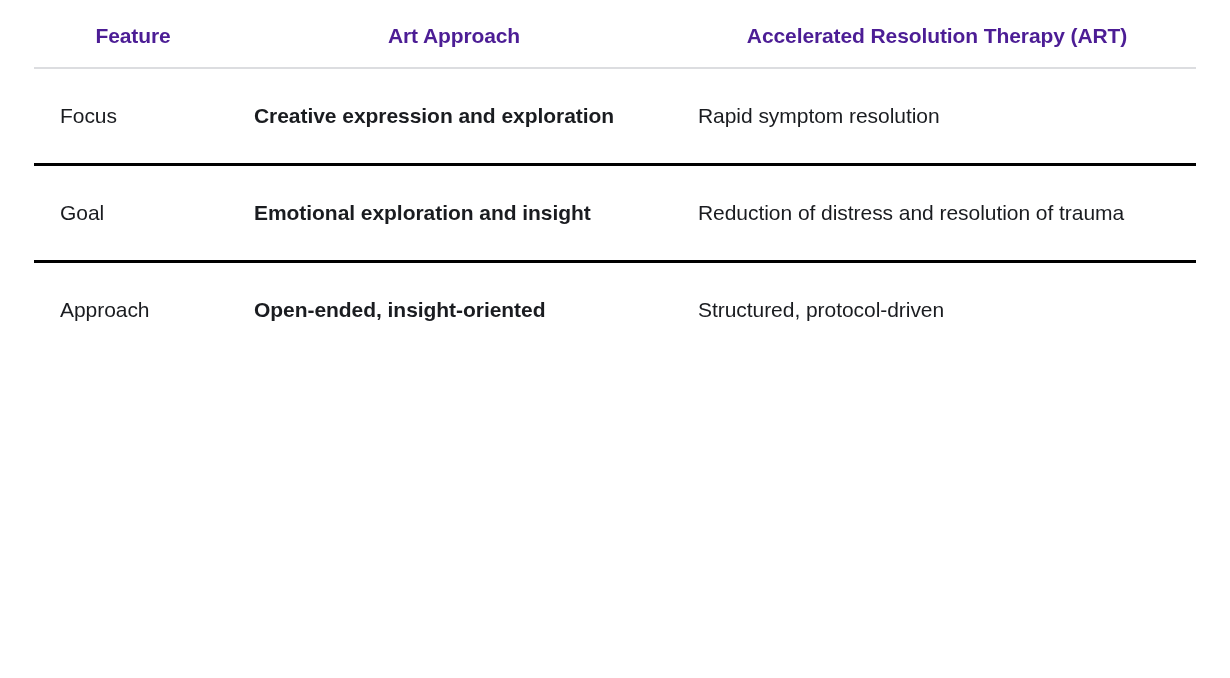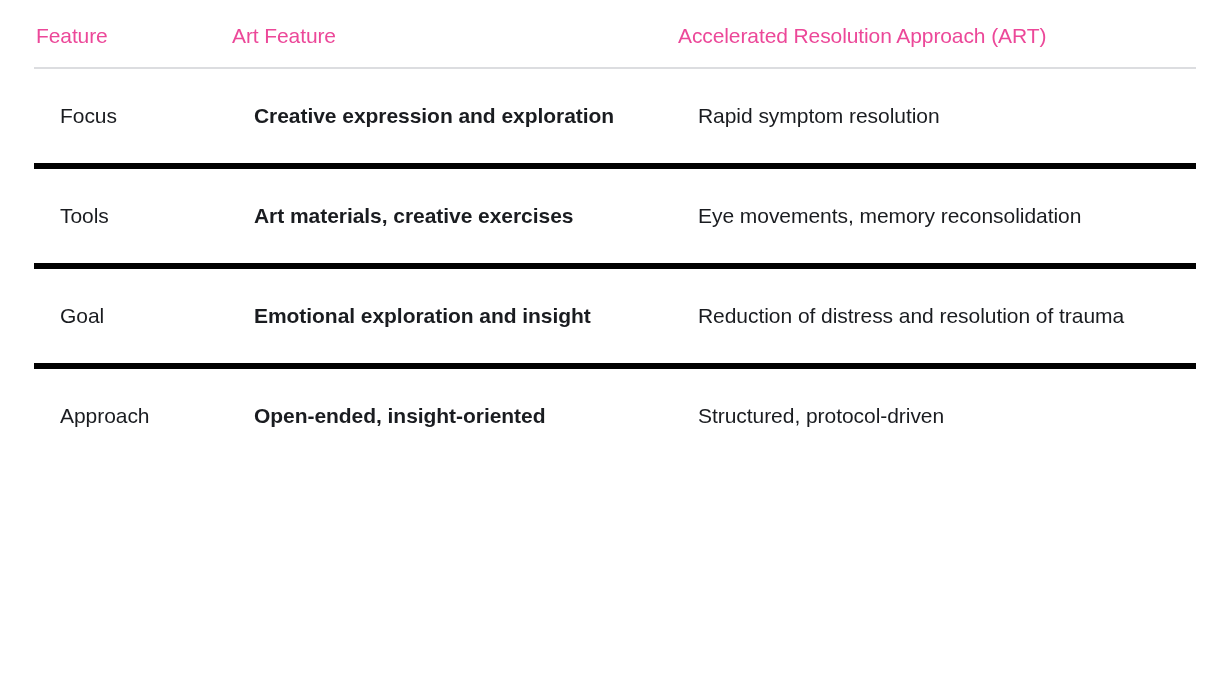--- a/index.html
+++ b/index.html
@@ -28,44 +28,44 @@
     width: 1162px;
     margin-left: 34px;
     margin-top: 22px;
   }
 
   col.c-feature  { width: 196px; }
   col.c-art      { width: 446px; }
   col.c-artx     { width: 520px; }
 
   thead th {
-    text-align: left;
+    text-align: center;
     vertical-align: top;
     font-size: 21px;
-    font-weight: 400;
+    font-weight: 700;
     line-height: 27px;
-    color: #ec4899;
+    color: #4c1d95;
     letter-spacing: -0.1px;
     padding: 0 0 18px 0;
     border-bottom: 2px solid #dcdde0;
   }
   thead th.h-feature { padding-left: 2px; }
   thead th.h-art     { padding-left: 2px; }
   thead th.h-artx    { padding-left: 2px; }
 
   tbody td {
     text-align: left;
     vertical-align: top;
     font-size: 21px;
     font-weight: 400;
     line-height: 48px;
     color: #1a1c20;
     letter-spacing: -0.05px;
     padding: 23px 0 23px 0;
-    border-bottom: 6px solid #000000;
+    border-bottom: 3px solid #000000;
   }
   tbody tr:last-child td {
     border-bottom: none;
   }
 
   tbody td.d-feature { padding-left: 26px; padding-right: 20px; }
   tbody td.d-art     { padding-left: 24px; padding-right: 60px; font-weight: bold; }
   tbody td.d-artx    { padding-left: 22px; padding-right: 10px; }
 </style>
 </head>
@@ -74,34 +74,29 @@
 <div class="table-wrap">
   <table class="comparison">
     <colgroup>
       <col class="c-feature">
       <col class="c-art">
       <col class="c-artx">
     </colgroup>
     <thead>
       <tr>
         <th class="h-feature">Feature</th>
-        <th class="h-art">Art Feature</th>
-        <th class="h-artx">Accelerated Resolution Approach (ART)</th>
+        <th class="h-art">Art Approach</th>
+        <th class="h-artx">Accelerated Resolution Therapy (ART)</th>
       </tr>
     </thead>
     <tbody>
       <tr>
         <td class="d-feature">Focus</td>
         <td class="d-art">Creative expression and exploration</td>
         <td class="d-artx">Rapid symptom resolution</td>
-      </tr>
-      <tr>
-        <td class="d-feature">Tools</td>
-        <td class="d-art">Art materials, creative exercises</td>
-        <td class="d-artx">Eye movements, memory reconsolidation</td>
       </tr>
       <tr>
         <td class="d-feature">Goal</td>
         <td class="d-art">Emotional exploration and insight</td>
         <td class="d-artx">Reduction of distress and resolution of trauma</td>
       </tr>
       <tr>
         <td class="d-feature">Approach</td>
         <td class="d-art">Open-ended, insight-oriented</td>
         <td class="d-artx">Structured, protocol-driven</td>

